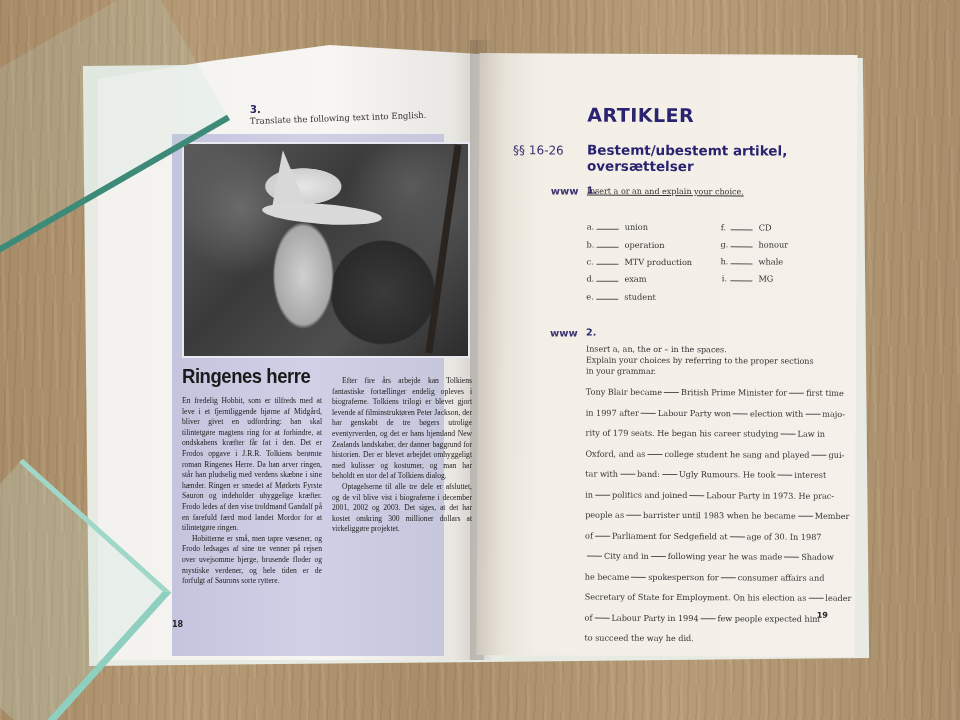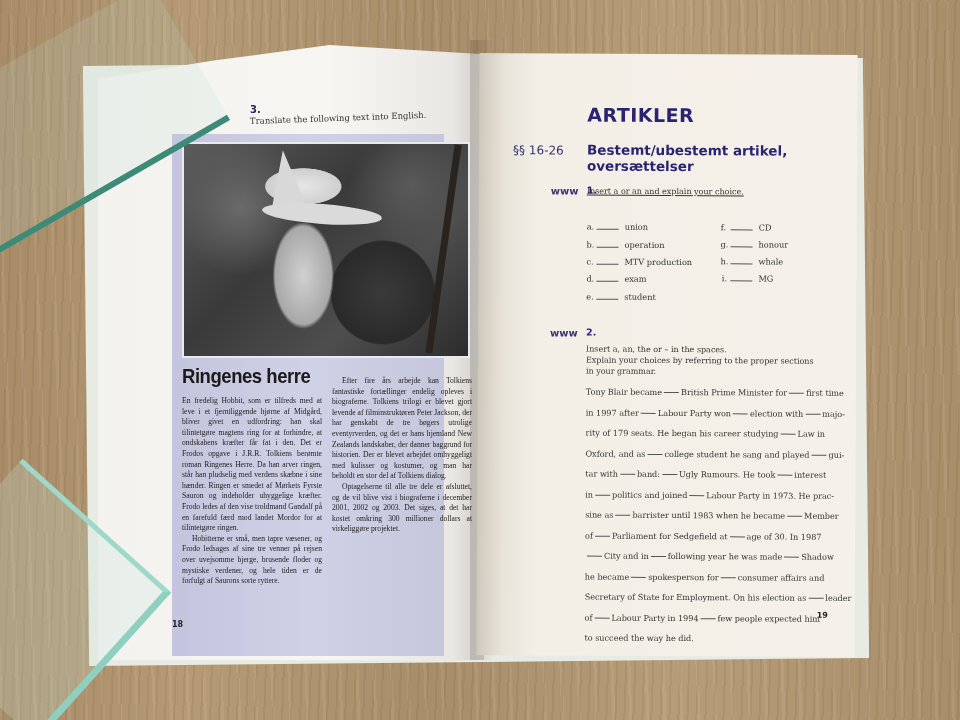--- a/index.html
+++ b/index.html
@@ -207,21 +207,21 @@
       <div>in your grammar.</div>
     </div>
 
     <div class="passage">
       <span class="line"><span>Tony Blair became</span><span class="blank"></span><span>British Prime Minister for</span><span class="blank"></span><span>first time</span></span>
       <span class="line"><span>in 1997 after</span><span class="blank"></span><span>Labour Party won</span><span class="blank"></span><span>election with</span><span class="blank"></span><span>majo-</span></span>
       <span class="line"><span>rity of 179 seats. He began his career studying</span><span class="blank"></span><span>Law in</span></span>
       <span class="line"><span>Oxford, and as</span><span class="blank"></span><span>college student he sang and played</span><span class="blank"></span><span>gui-</span></span>
       <span class="line"><span>tar with</span><span class="blank"></span><span>band:</span><span class="blank"></span><span>Ugly Rumours. He took</span><span class="blank"></span><span>interest</span></span>
       <span class="line"><span>in</span><span class="blank"></span><span>politics and joined</span><span class="blank"></span><span>Labour Party in 1973. He prac-</span></span>
-      <span class="line"><span>sine as</span><span class="blank"></span><span>barrister until 1983 when he became</span><span class="blank"></span><span>Member</span></span>
+      <span class="line"><span>people as</span><span class="blank"></span><span>barrister until 1983 when he became</span><span class="blank"></span><span>Member</span></span>
       <span class="line"><span>of</span><span class="blank"></span><span>Parliament for Sedgefield at</span><span class="blank"></span><span>age of 30. In 1987</span></span>
       <span class="line"><span class="blank"></span><span>City and in</span><span class="blank"></span><span>following year he was made</span><span class="blank"></span><span>Shadow</span></span>
       <span class="line"><span>he became</span><span class="blank"></span><span>spokesperson for</span><span class="blank"></span><span>consumer affairs and</span></span>
       <span class="line"><span>Secretary of State for Employment. On his election as</span><span class="blank"></span><span>leader</span></span>
       <span class="line"><span>of</span><span class="blank"></span><span>Labour Party in 1994</span><span class="blank"></span><span>few people expected him</span></span>
       <span class="line"><span>to succeed the way he did.</span></span>
     </div>
 
     <div class="page-num-right">19</div>
   </div>

